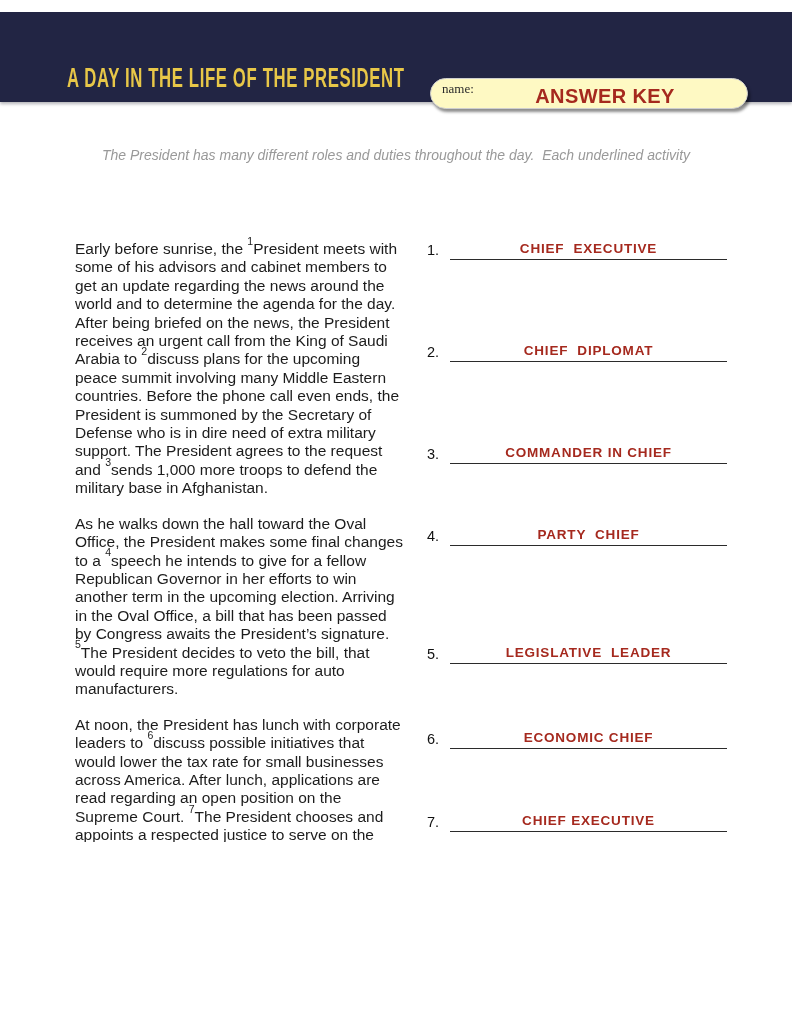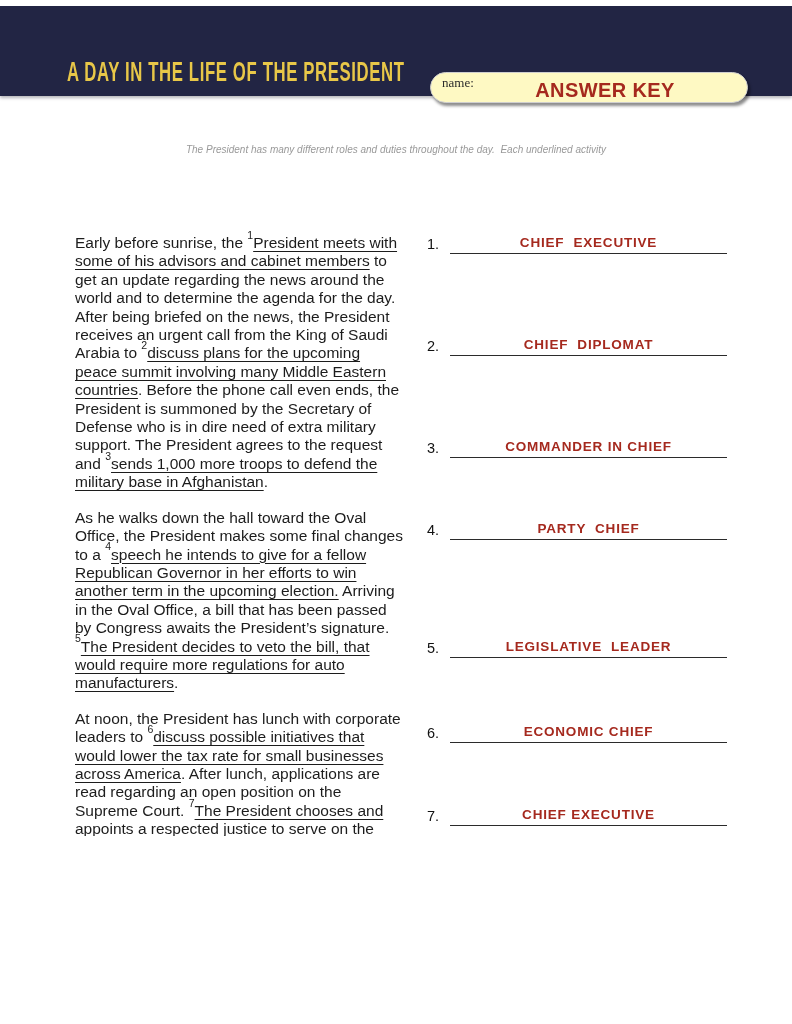--- a/index.html
+++ b/index.html
@@ -6,21 +6,21 @@
     --navy:#222544;
     --gold:#e8c748;
     --red:#a5291e;
     --ink:#1c1c1c;
     --gray:#8f8f8f;
   }
   *{box-sizing:border-box;margin:0;padding:0;}
   html,body{background:#ffffff;}
   body{font-family:"Liberation Sans","DejaVu Sans",sans-serif;}
   .page{
-    position:relative;width:792px;height:830px;margin:6px auto;
+    position:relative;width:792px;height:830px;margin:12px auto;
     background:#ffffff;overflow:hidden;
   }
   
   .header{
     position:absolute;left:0;top:0;width:792px;height:90px;
     background:var(--navy);
     box-shadow:0 2px 3px rgba(70,70,80,.4);
   }
   .header-title{
     position:absolute;left:67px;top:53px;
@@ -47,32 +47,31 @@
   
   .ws-head{
     position:absolute;left:0;top:130px;width:792px;text-align:center;
   }
   .ws-title{
     color:var(--gray);font-weight:700;font-size:15.5px;letter-spacing:.3px;
   }
   .ws-title .colon{font-weight:400;}
   .ws-instr{
     margin-top:4px;
-    color:#999999;font-style:italic;font-size:10px;line-height:19px;
+    color:#999999;font-style:italic;font-size:14px;line-height:19px;
   }
   .ws-instr div{white-space:pre;}
   
   .story{
     position:absolute;left:75px;top:228px;width:329px;
     color:var(--ink);font-size:15.5px;line-height:18.4px;
   }
   .story p{margin:0 0 17px 0;}
   .story sup{font-size:68%;line-height:0;position:relative;top:-.28em;}
   .story .u{
-    text-decoration:underline;
     text-underline-offset:2.5px;
     text-decoration-thickness:1.2px;
   }
   .continued{
     margin-top:12px;text-align:center;
     color:#9a9a9a;font-size:11.5px;letter-spacing:.2px;
   }
   
   .answers{
     position:absolute;left:420px;top:222px;width:307px;height:600px;

